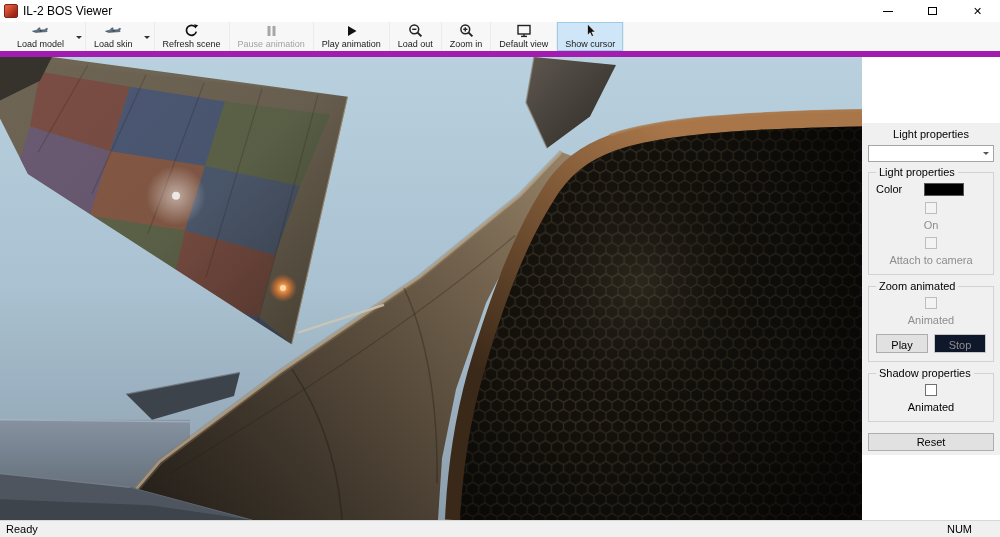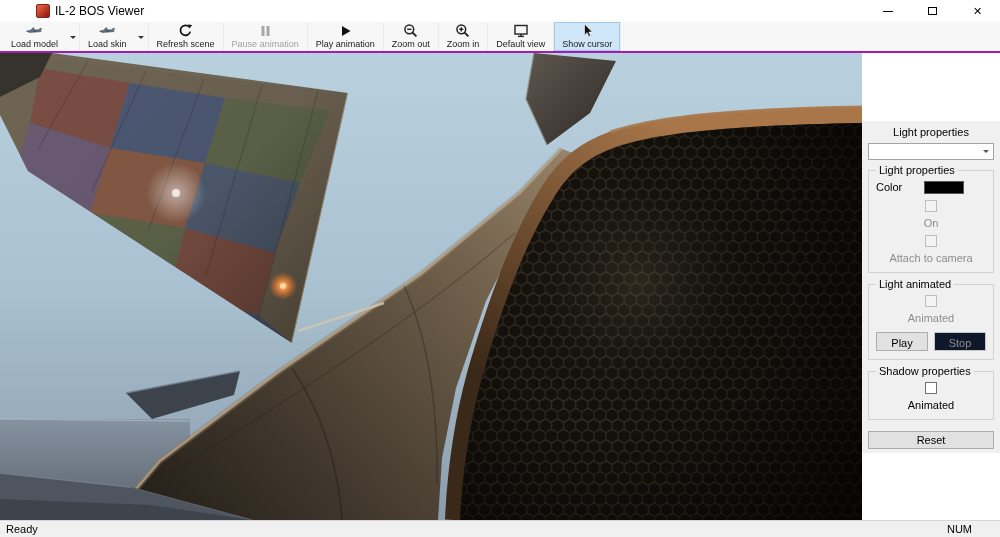--- a/index.html
+++ b/index.html
@@ -6,34 +6,34 @@
   html,body { margin:0; padding:0; background:#fff; }
   .app {
     position:relative; width:1000px; height:537px;
     display:flex; flex-direction:column;
     font-family:"Liberation Sans","DejaVu Sans",sans-serif;
     font-size:12px; color:#000; overflow:hidden; background:#fff;
     user-select:none;
   }
 
   
-  .titlebar { flex:0 0 22px; display:flex; align-items:center; background:var(--titlebar-bg,#fff);padding-left:32px; }
+  .titlebar { flex:0 0 22px; display:flex; align-items:center; background:var(--titlebar-bg,#fff); }
   .app-icon { width:14px; height:14px; margin:0 5px 0 4px;
     background:linear-gradient(135deg,#e05a3a 20%,#9c2516 80%);
     border:1px solid #7a261c; border-radius:2px; }
   .title { font-size:12px; }
   .win-controls { margin-left:auto; display:flex; height:100%; }
   .win-btn { width:45px; display:flex; align-items:center; justify-content:center; }
   .glyph-min { width:10px; height:1px; background:#000; display:block; }
   .glyph-max { width:9px; height:8px; border:1px solid #000; display:block; }
   .glyph-close { font-size:11px; line-height:1; }
 
   
   .toolbar { flex:0 0 31px; background:var(--toolbar-bg,#f7f7f7); display:flex; align-items:stretch;
-    border-bottom:2px solid #a21caf; padding-left:3px; }
+    border-bottom:6px solid #a21caf; padding-left:9px; }
   .tb-unit { display:flex; align-items:stretch; border-right:1px solid #ebebeb; }
   .tb-btn { display:flex; flex-direction:column; align-items:center; justify-content:center; gap:1px;
     padding:1px 8px 2px; background:none; border:none; font-family:inherit; cursor:default; }
   .tb-icon { height:15px; display:flex; align-items:center; justify-content:center; }
   .tb-label { font-size:9px; color:#1a1a1a; white-space:nowrap; }
   .tb-arrow { width:13px; display:flex; align-items:center; justify-content:center; background:none; border:none; }
   .tb-arrow::after { content:""; border:3px solid transparent; border-top-color:#333; margin-top:4px; }
   .tb-btn.active { background:var(--toolbar-active-bg,#cfe6f8);
     box-shadow:inset 0 0 0 1px var(--toolbar-active-border,#9fcbe8); }
   .tb-btn.disabled .tb-label { color:#a2a2a2; }
@@ -159,21 +159,21 @@
 
     <div class="tb-unit">
       <button class="tb-btn">
         <span class="tb-icon">
           <svg width="15" height="15" viewBox="0 0 15 15">
               <circle cx="6.3" cy="6.3" r="4.4" fill="none" stroke="#222" stroke-width="1.5"></circle>
               <line x1="9.6" y1="9.6" x2="13.4" y2="13.4" stroke="#222" stroke-width="2"></line>
               <line x1="4.2" y1="6.3" x2="8.4" y2="6.3" stroke="#222" stroke-width="1.4"></line>
             </svg>
         </span>
-        <span class="tb-label">Zoom out</span>
+        <span class="tb-label">Load out</span>
       </button>
     </div>
 
     <div class="tb-unit">
       <button class="tb-btn">
         <span class="tb-icon">
           <svg width="15" height="15" viewBox="0 0 15 15">
               <circle cx="6.3" cy="6.3" r="4.4" fill="none" stroke="#222" stroke-width="1.5"></circle>
               <line x1="9.6" y1="9.6" x2="13.4" y2="13.4" stroke="#222" stroke-width="2"></line>
               <line x1="4.2" y1="6.3" x2="8.4" y2="6.3" stroke="#222" stroke-width="1.4"></line>
@@ -357,21 +357,21 @@
           <span class="checkbox"></span>
           <span class="lbl">On</span>
         </label>
         <label class="check-row disabled">
           <span class="checkbox"></span>
           <span class="lbl">Attach to camera</span>
         </label>
       </div>
 
       <div class="groupbox">
-        <span class="gb-title">Light animated</span>
+        <span class="gb-title">Zoom animated</span>
         <label class="check-row disabled" style="margin-top:1px">
           <span class="checkbox"></span>
           <span class="lbl">Animated</span>
         </label>
         <div class="btn-row">
           <button class="wbtn">Play</button>
           <button class="wbtn disabled">Stop</button>
         </div>
       </div>
 

